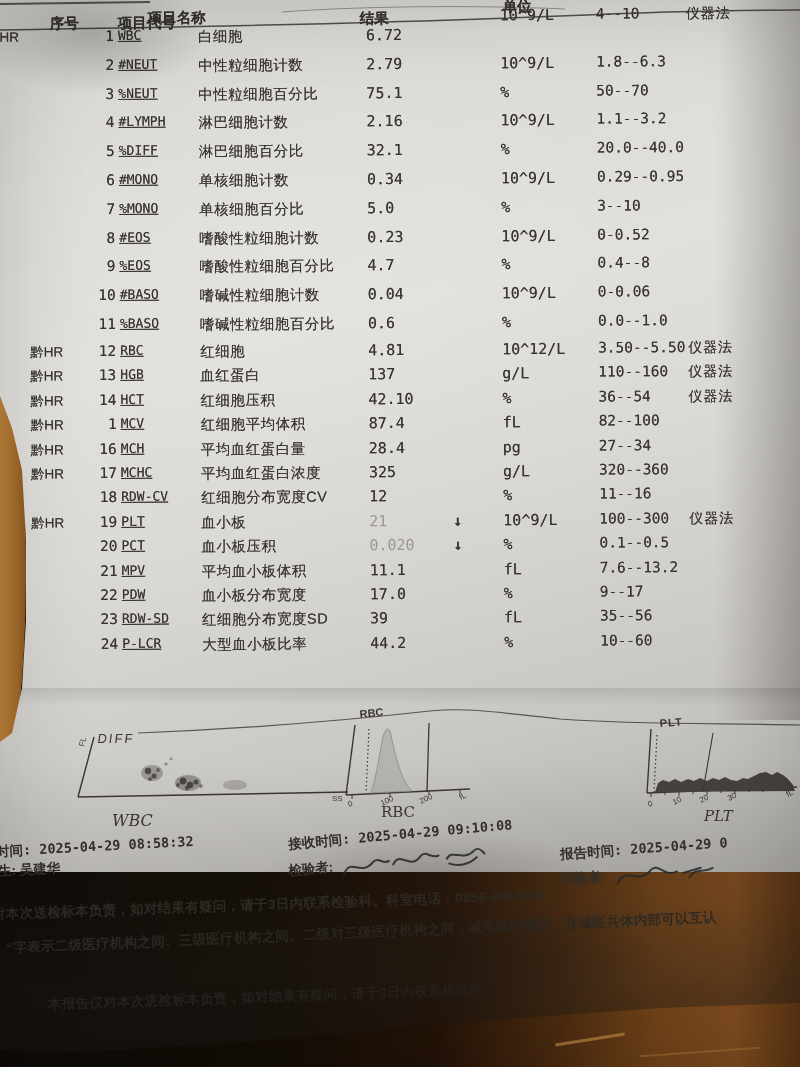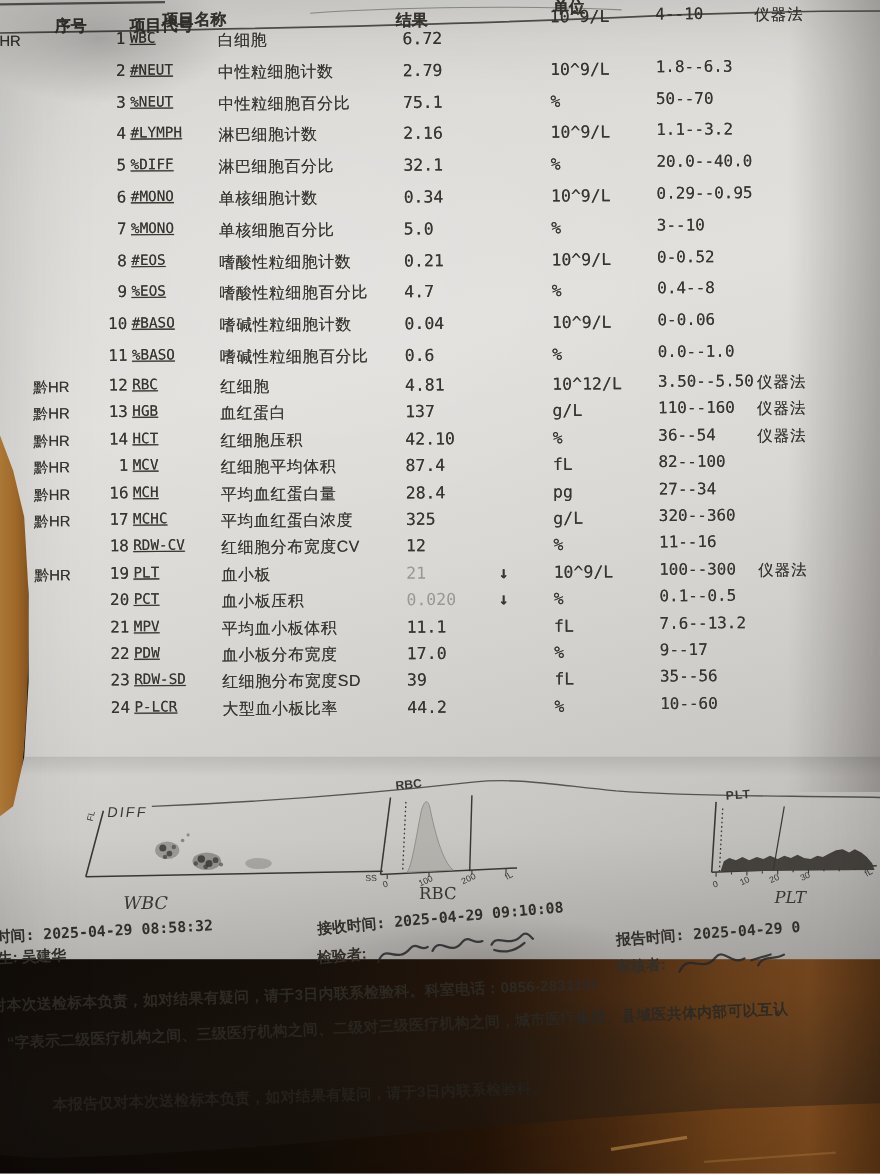--- a/index.html
+++ b/index.html
@@ -128,21 +128,21 @@
             <span class="cell c-code mono">%MONO</span>
             <span class="cell c-name cn">单核细胞百分比</span>
             <span class="cell c-res mono">5.0</span>
             <span class="cell c-unit mono">%</span>
             <span class="cell c-range mono">3--10</span>
           </div>
           <div class="row" style="top: 227.6px;">
             <span class="cell c-no mono">8</span>
             <span class="cell c-code mono">#EOS</span>
             <span class="cell c-name cn">嗜酸性粒细胞计数</span>
-            <span class="cell c-res mono">0.21</span>
+            <span class="cell c-res mono">0.23</span>
             <span class="cell c-unit mono">10^9/L</span>
             <span class="cell c-range mono">0-0.52</span>
           </div>
           <div class="row" style="top: 256.4px;">
             <span class="cell c-no mono">9</span>
             <span class="cell c-code mono">%EOS</span>
             <span class="cell c-name cn">嗜酸性粒细胞百分比</span>
             <span class="cell c-res mono">4.7</span>
             <span class="cell c-unit mono">%</span>
             <span class="cell c-range mono">0.4--8</span>

